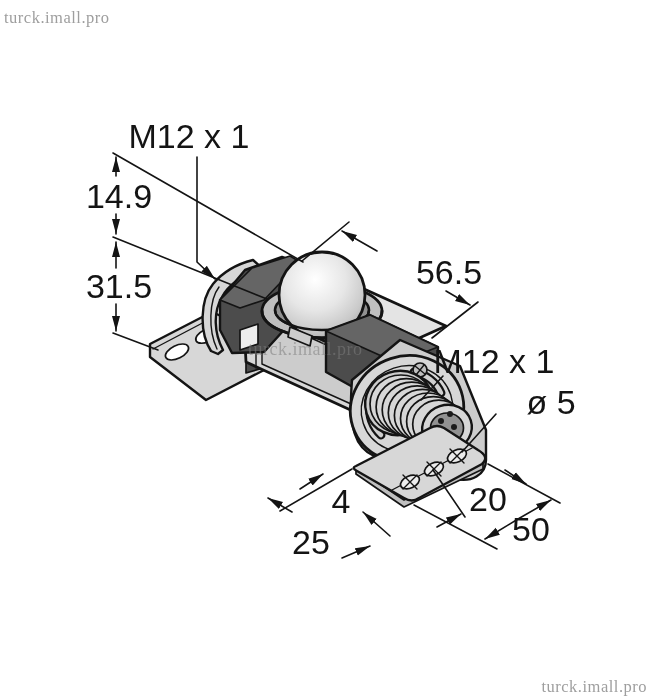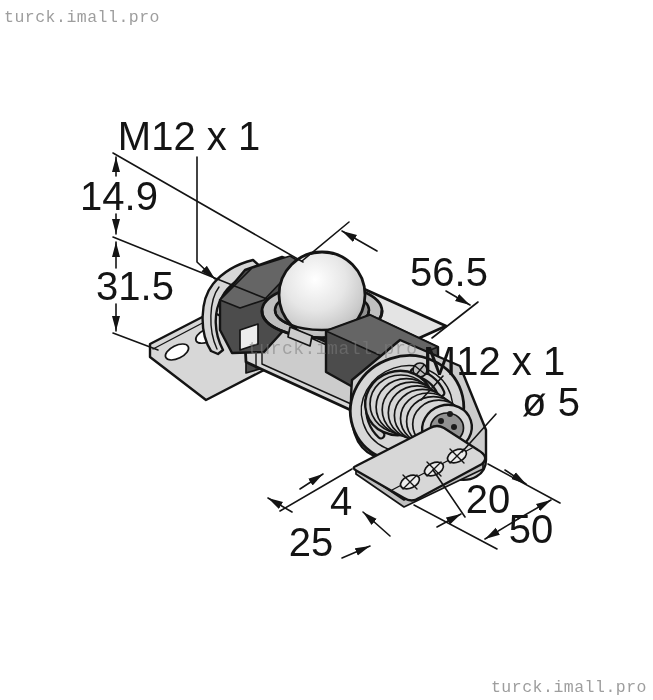--- a/index.html
+++ b/index.html
@@ -13,23 +13,23 @@
   #stage svg{position:absolute;left:0;top:0;z-index:1;}
 
   svg *{stroke-linejoin:round;stroke-linecap:round;}
   .ol{stroke:var(--c-outline);}
   .s3{stroke-width:2.8;} .s2{stroke-width:2.4;} .s15{stroke-width:1.7;} .s1{stroke-width:1.4;}
   .dim{stroke:var(--c-outline);stroke-width:1.6;fill:none;}
   .fN{fill:none;} .fW{fill:#ffffff;} .fE{fill:#ededed;}
   .fL{fill:var(--c-light);} .fLL{fill:var(--c-lighter);} .fM{fill:var(--c-mid);}
   .fD{fill:var(--c-dark);} .fDT{fill:var(--c-darktop);} .fG{fill:#919191;} .fP{fill:#cccccc;}
 
-  .lbl{position:absolute;z-index:2;color:var(--c-text);font-size:40px;line-height:1;
+  .lbl{position:absolute;z-index:2;color:var(--c-text);font-size:34px;line-height:1;
     white-space:nowrap;transform:translate(-50%,-50%);}
-  .wm{position:absolute;z-index:3;font-family:Liberation Mono, monospace;
+  .wm{position:absolute;z-index:3;font-family:Liberation Serif, serif;
     font-size:16.5px;color:var(--c-watermark);white-space:nowrap;letter-spacing:0.5px;}
   .wm-center{color:rgba(125,125,125,0.55);font-size:18px;}
 </style>
 </head>
 <body>
 
 <div id="stage">
 
   <svg width="653" height="700" viewBox="0 0 653 700">
     <defs>
@@ -174,21 +174,21 @@
       <path class="dim" d="M433,470 L465,517"></path>
       <path class="dim" marker-end="url(#arr)" d="M437,527 L461,514"></path>
       <path class="dim" marker-end="url(#arr)" d="M505,470 L526,484"></path>
       <path class="dim" marker-end="url(#arr)" d="M518,519 L485,539"></path>
       <path class="dim" marker-end="url(#arr)" d="M518,519 L551,500"></path>
     </g>
   </svg>
 
   <div class="lbl" style="left:189px;top:136px;">M12 x 1</div>
   <div class="lbl" style="left:119px;top:196px;">14.9</div>
-  <div class="lbl" style="left:119px;top:286px;margin-left:16px;">31.5</div>
+  <div class="lbl" style="left:119px;top:286px;">31.5</div>
   <div class="lbl" style="left:412px;top:272px;margin-left:37px;">56.5</div>
   <div class="lbl" style="left:494px;top:361px;">M12 x 1</div>
   <div class="lbl" style="left:513px;top:402px;margin-left:38px;">ø 5</div>
   <div class="lbl" style="left:341px;top:501px;">4</div>
   <div class="lbl" style="left:311px;top:530px;margin-top:12px;">25</div>
   <div class="lbl" style="left:488px;top:499px;">20</div>
   <div class="lbl" style="left:531px;top:529px;">50</div>
 
   <div class="wm" style="left:4px;top:8px;">turck.imall.pro</div>
   <div class="wm wm-center" style="left:248px;top:339px;">turck.imall.pro</div>

